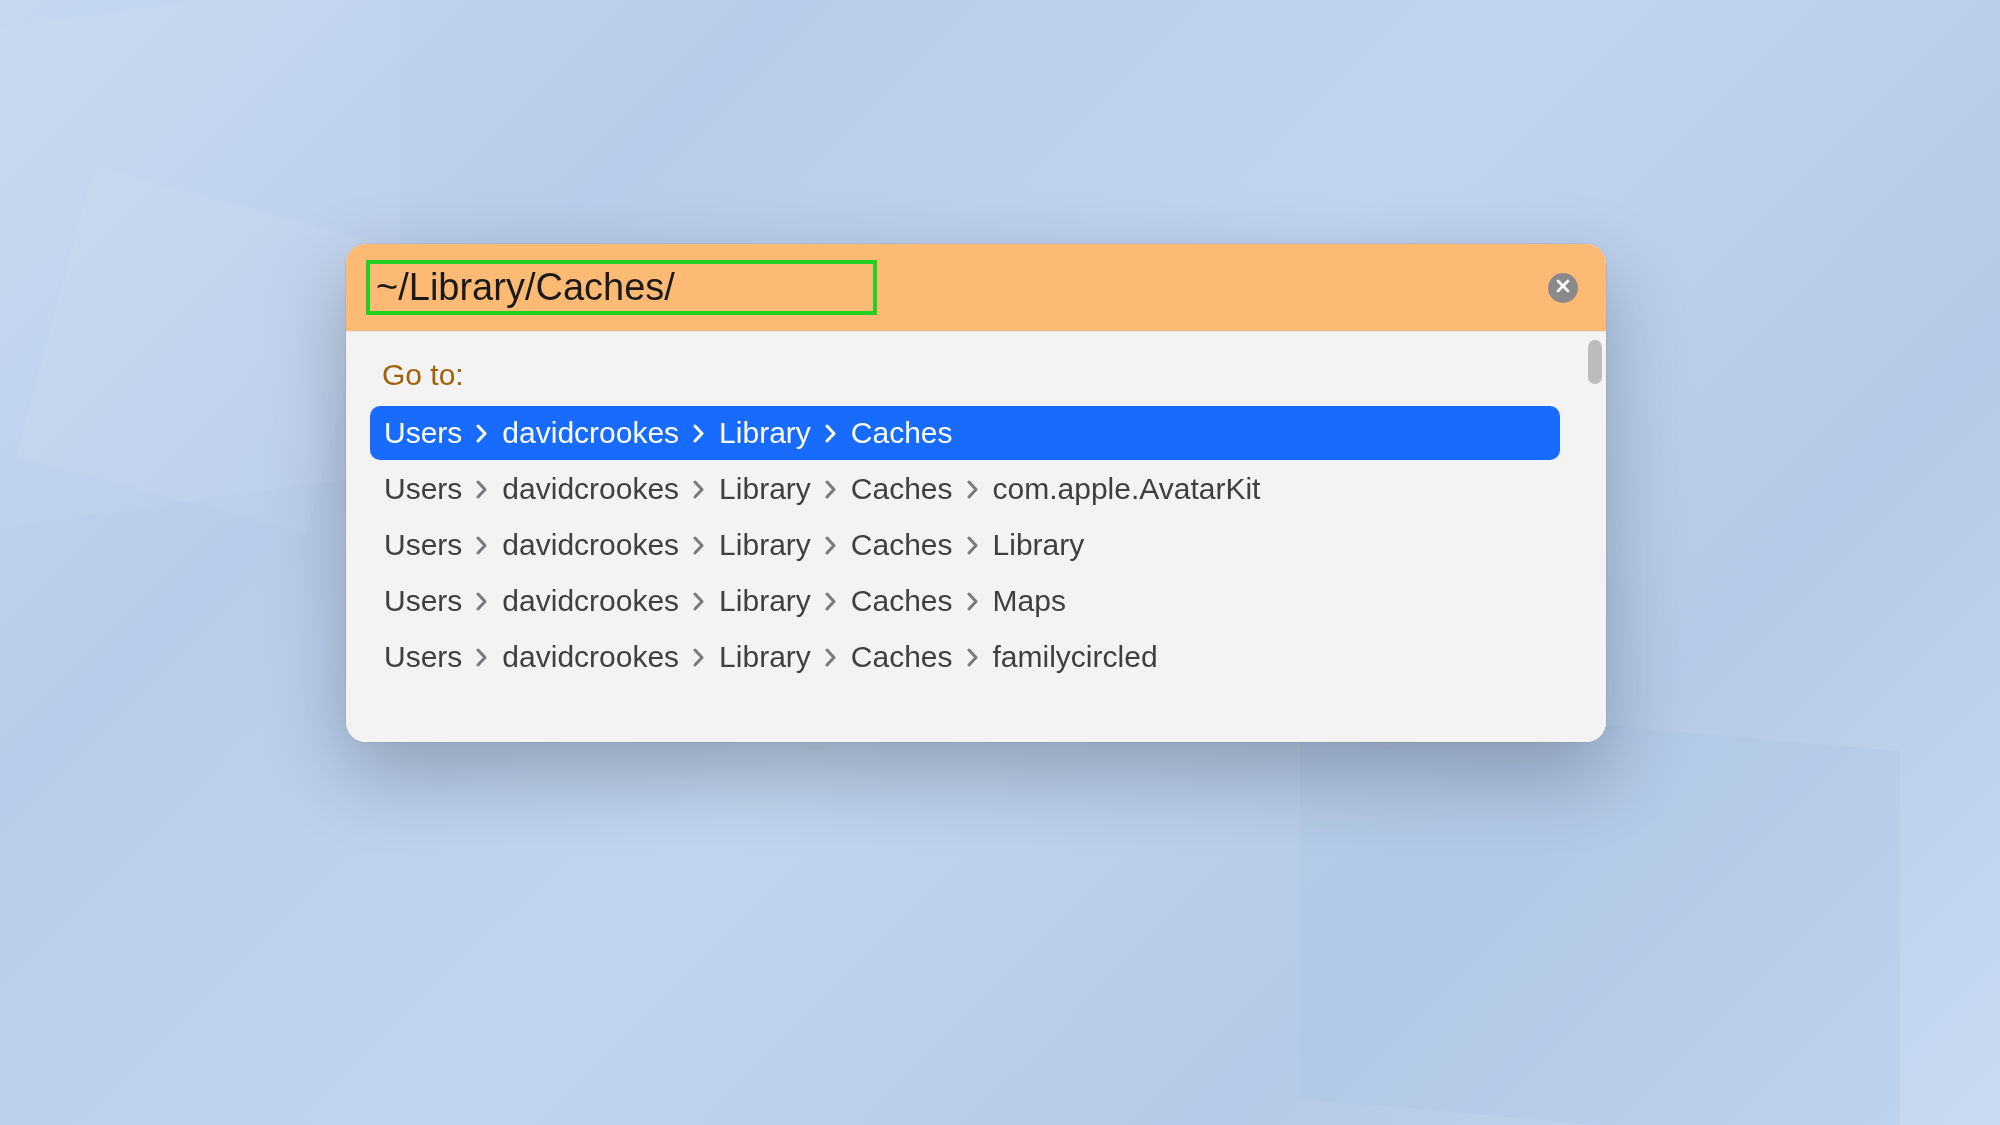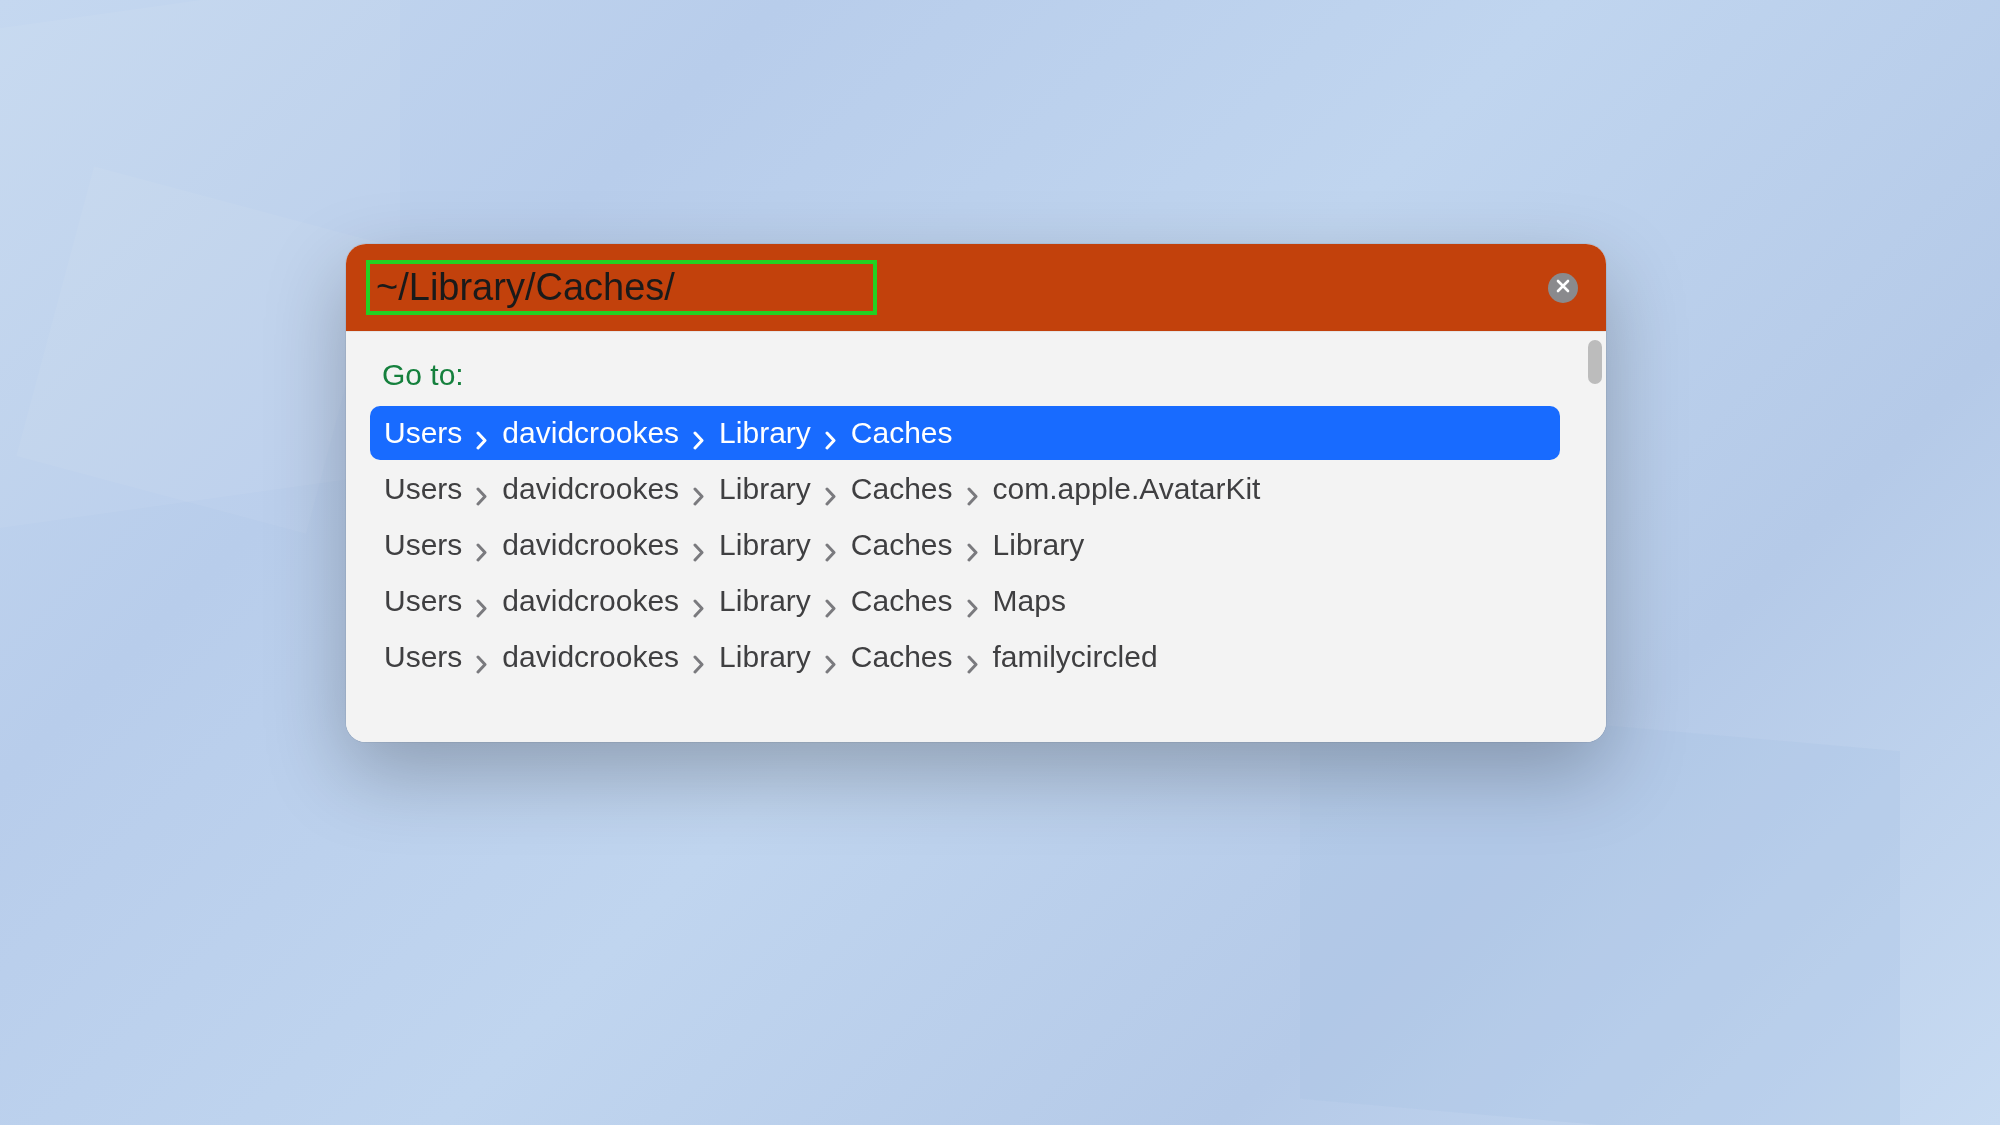--- a/index.html
+++ b/index.html
@@ -34,21 +34,21 @@
       box-shadow: 0 30px 80px rgba(0,0,0,0.25), 0 0 0 1px rgba(0,0,0,0.05);
       overflow: hidden;
       display: flex;
       flex-direction: column;
     }
     .search-row {
       display: flex;
       align-items: center;
       padding: 16px 28px 16px 20px;
       border-bottom: 1px solid #e5e5e5;
-      background: #c2410c;
+      background: #fdba74;
     }
     .input-highlight {
       border: 4px solid #22d022;
       padding: 2px 8px 2px 6px;
       display: inline-block;
     }
     .search-input {
       font-size: 38px;
       font-weight: 400;
       color: #1a1a1a;
@@ -78,27 +78,27 @@
       display: flex;
       position: relative;
     }
     .results-list {
       flex: 1;
       padding: 18px 24px 0 24px;
       overflow: hidden;
     }
     .section-label {
       font-size: 30px;
-      color: #15803d;
+      color: #a16207;
       font-weight: 400;
       margin: 8px 0 14px 12px;
     }
     .result-row {
       display: flex;
-      align-items: flex-end;
+      align-items: center;
       gap: 14px;
       padding: 10px 14px;
       border-radius: 10px;
       font-size: 30px;
       color: #3f3f41;
       white-space: nowrap;
       margin-bottom: 2px;
       cursor: pointer;
     }
     .result-row.selected {

